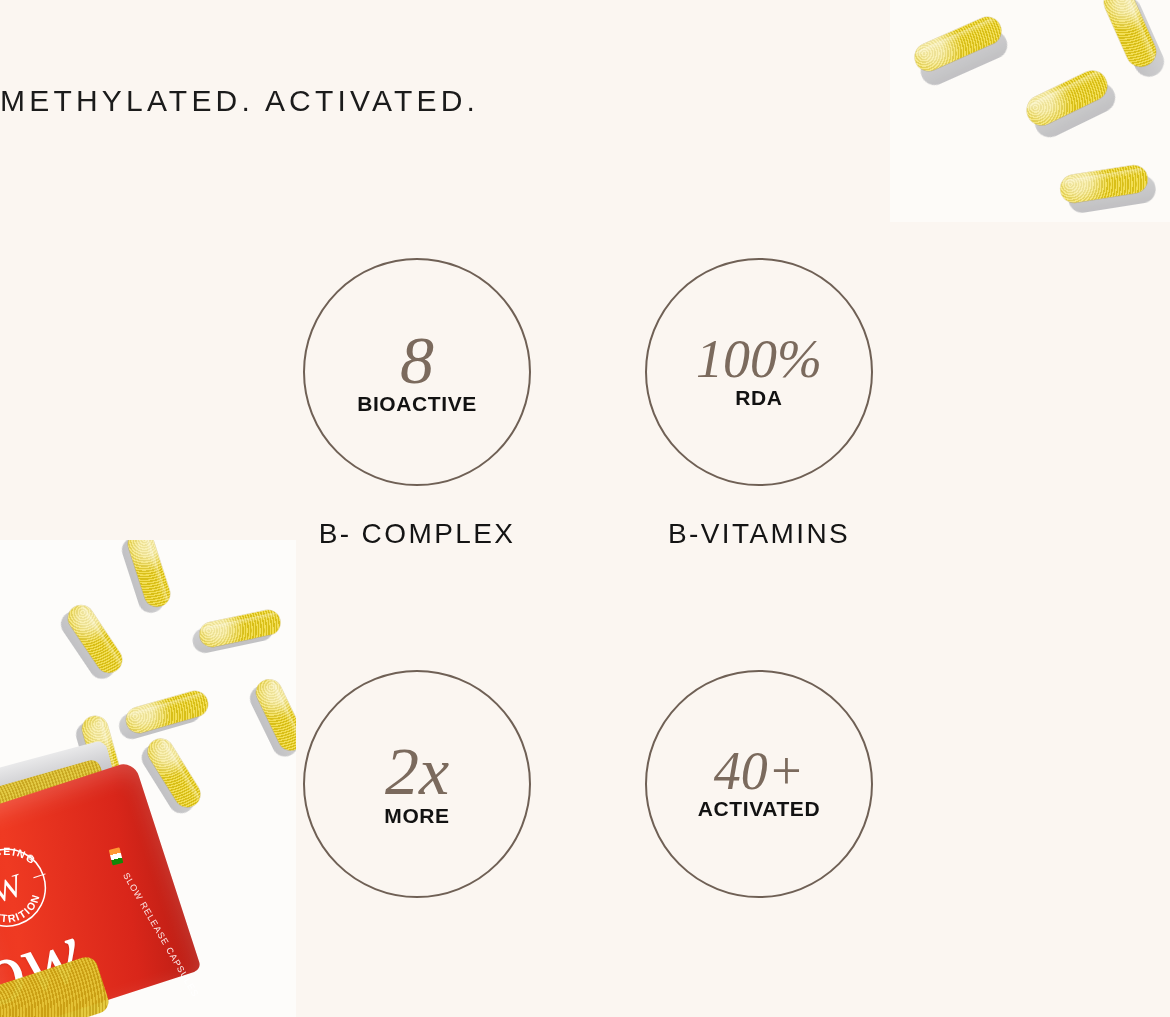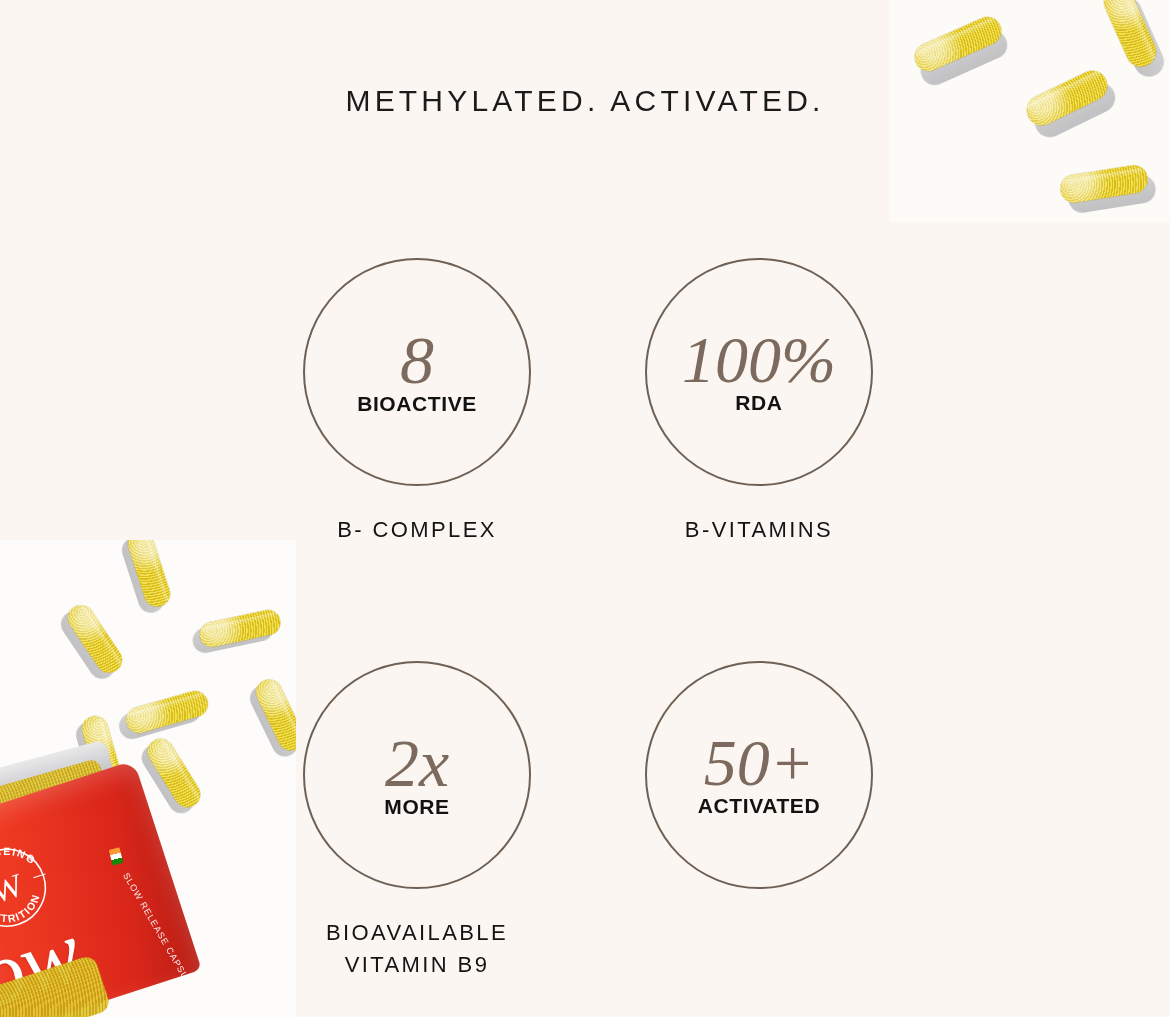--- a/index.html
+++ b/index.html
@@ -20,21 +20,20 @@
     background: #fbf6f1;
     overflow: hidden;
   }
 
   
   .headline-block {
     position: absolute;
     top: 84px;
     left: 0;
     width: 1170px;
-    text-align: center;
   }
   .eyebrow {
     font-family: "Liberation Sans", sans-serif;
     font-size: 30px;
     font-weight: 400;
     letter-spacing: 4.2px;
     color: #1b1b1b;
     line-height: 1.1;
     white-space: nowrap;
   }
@@ -87,33 +86,33 @@
     font-family: "Liberation Serif", serif;
     font-style: italic;
     font-size: 68px;
     font-weight: 400;
     color: #7b6a5d;
     line-height: 0.95;
     letter-spacing: 0px;
     white-space: nowrap;
   }
   .badge-value.wide {
-    font-size: 66px;
+    font-size: 54px;
   }
   .badge-label {
     font-family: "Liberation Sans", sans-serif;
     font-size: 21px;
     font-weight: 700;
     letter-spacing: 0.6px;
     color: #121212;
     white-space: nowrap;
   }
   .stat-caption {
     font-family: "Liberation Sans", sans-serif;
-    font-size: 22px;
+    font-size: 28px;
     font-weight: 400;
     letter-spacing: 2.4px;
     color: #141414;
     text-align: center;
     line-height: 1.45;
     margin-top: 28px;
     white-space: pre-line;
   }
 
   
@@ -301,27 +300,25 @@
 
     </div>
 
     <div class="stat-row second">
 
       <div class="stat-cell">
         <div class="badge">
           <div class="badge-value">2x</div>
           <div class="badge-label">MORE</div>
         </div>
-        <div class="stat-caption">BIOAVAILABLE
-VITAMIN B9</div>
       </div>
 
       <div class="stat-cell">
         <div class="badge">
-          <div class="badge-value wide">50+</div>
+          <div class="badge-value wide">40+</div>
           <div class="badge-label">ACTIVATED</div>
         </div>
       </div>
 
     </div>
 
   </div>
 
   <div class="photo-topright">
     <div class="pill-shadow" style="left:28px;  top:44px;  width:92px; height:28px; transform:rotate(-24deg);"></div>

